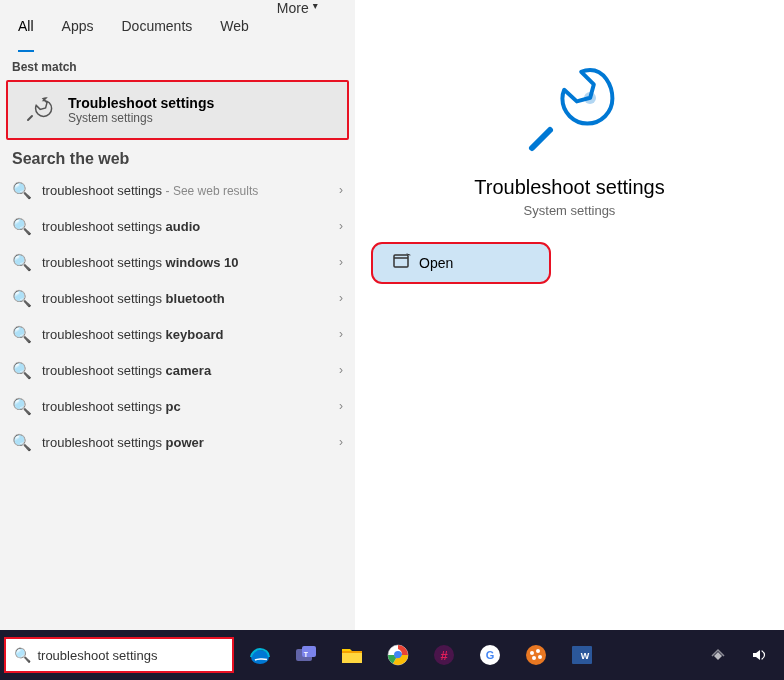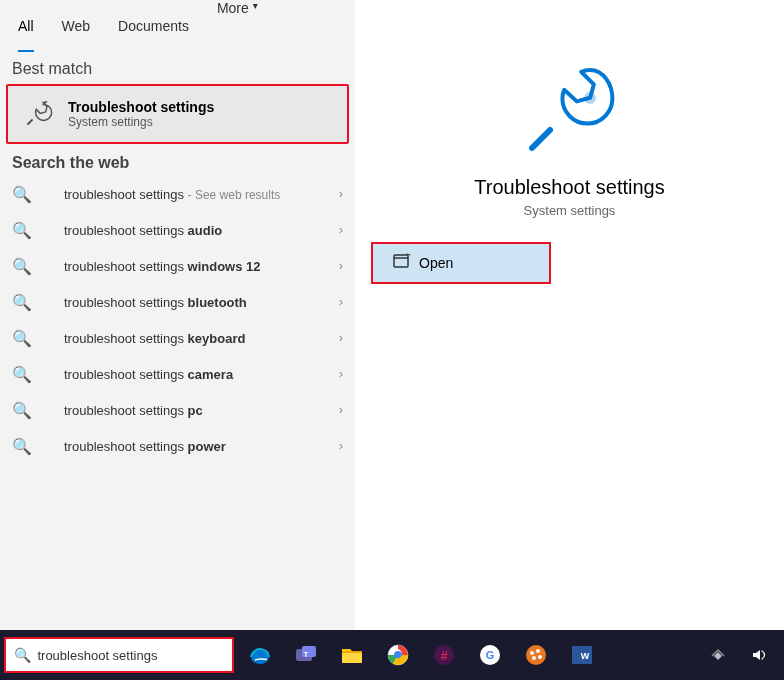--- a/index.html
+++ b/index.html
@@ -65,22 +65,22 @@
       display: flex;
       align-items: flex-start;
       gap: 4px;
     }
     .tab-more-arrow {
       font-size: 10px;
     }
 
     
     .section-label {
-      font-size: 16px;
-      font-weight: 400;
+      font-size: 12px;
+      font-weight: 700;
       color: #444;
       padding: 8px 12px 4px 12px;
     }
 
     
     .best-match-item {
       display: flex;
       align-items: center;
       padding: 10px 12px;
       background: #e8e8e8;
@@ -135,21 +135,20 @@
       display: flex;
       align-items: center;
       justify-content: center;
       color: #555;
       flex-shrink: 0;
     }
     .result-text {
       flex: 1;
       font-size: 13px;
       color: #333;
-      margin-left: 22px;
     }
     .result-text strong {
       font-weight: 700;
       text-align: center;
     }
     .result-see-web {
       font-size: 12px;
       color: #888;
     }
     .result-chevron {
@@ -190,21 +189,21 @@
       width: 100%;
       padding: 0 16px;
     }
     .open-btn {
       display: flex;
       align-items: center;
       gap: 8px;
       padding: 8px 20px;
       background: #cde4f5;
       border: 2px solid #e81123;
-      border-radius: 0;
+      border-radius: 11px;
       font-size: 14px;
       color: #000;
       cursor: pointer;
       min-width: 180px;
     }
     .open-btn-icon {
       font-size: 16px;
       color: #333;
     }
 
@@ -318,24 +317,27 @@
 
 <div class="search-panel">
 
   <div class="left-panel">
 
     <div class="tabs">
       <div class="tab active">
         <span>All</span>
       </div>
       <div class="tab">
-        <span>Web</span>
+        <span>Apps</span>
       </div>
       <div class="tab">
         <span>Documents</span>
+      </div>
+      <div class="tab">
+        <span>Web</span>
       </div>
       <div class="tab tab-more">
         <span>More</span>
         <span class="tab-more-arrow">▾</span>
       </div>
 
       <div class="header-right">
         <div class="user-avatar">
           <span>N</span>
         </div>
@@ -379,21 +381,21 @@
     </div>
 
     <div class="result-item">
       <div class="result-icon">🔍</div>
       <div class="result-text">troubleshoot settings <strong>audio</strong></div>
       <div class="result-chevron">›</div>
     </div>
 
     <div class="result-item">
       <div class="result-icon">🔍</div>
-      <div class="result-text">troubleshoot settings <strong>windows 12</strong></div>
+      <div class="result-text">troubleshoot settings <strong>windows 10</strong></div>
       <div class="result-chevron">›</div>
     </div>
 
     <div class="result-item">
       <div class="result-icon">🔍</div>
       <div class="result-text">troubleshoot settings <strong>bluetooth</strong></div>
       <div class="result-chevron">›</div>
     </div>
 
     <div class="result-item">

